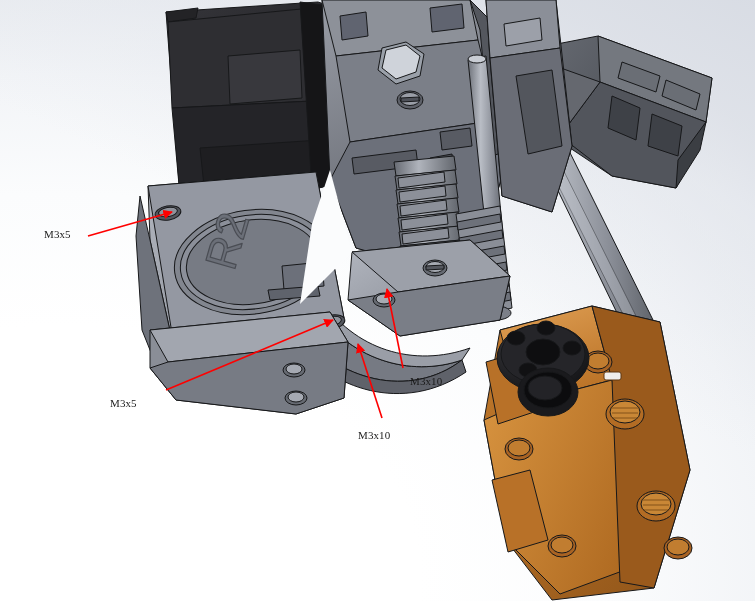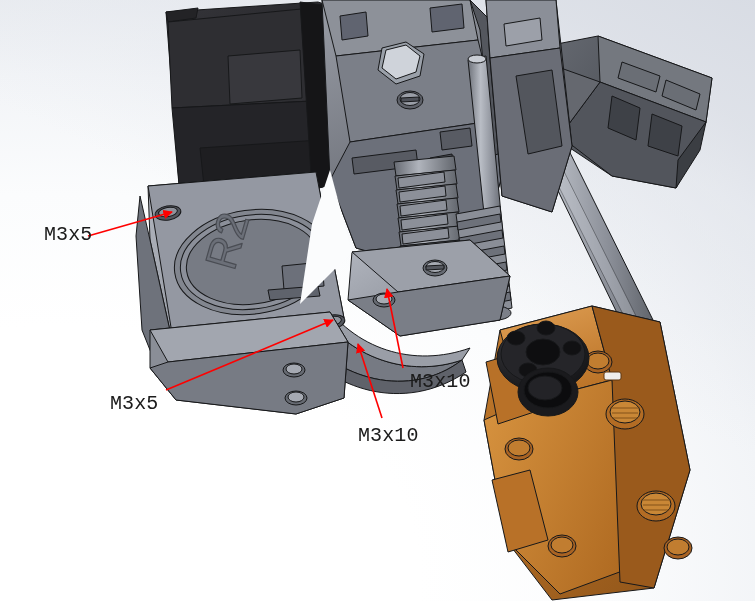--- a/index.html
+++ b/index.html
@@ -21,22 +21,22 @@
     content:"";position:absolute;inset:0;
     background:linear-gradient(205deg, rgba(216,220,228,.95) 0%, rgba(229,232,238,.55) 22%, rgba(255,255,255,0) 48%);
     pointer-events:none;
   }
   
   #model{position:absolute;left:0;top:0;width:755px;height:601px;}
   
   #annotations{position:absolute;left:0;top:0;width:755px;height:601px;}
   .callout-label{
     position:absolute;
-    font-family:Liberation Mono, monospace;
-    font-size:20px;
+    font-family:Liberation Serif, serif;
+    font-size:11px;
     line-height:17px;
     color:#1b1b1b;
     letter-spacing:.1px;
     white-space:nowrap;
     user-select:none;
   }
 </style>
 </head>
 <body>
 

